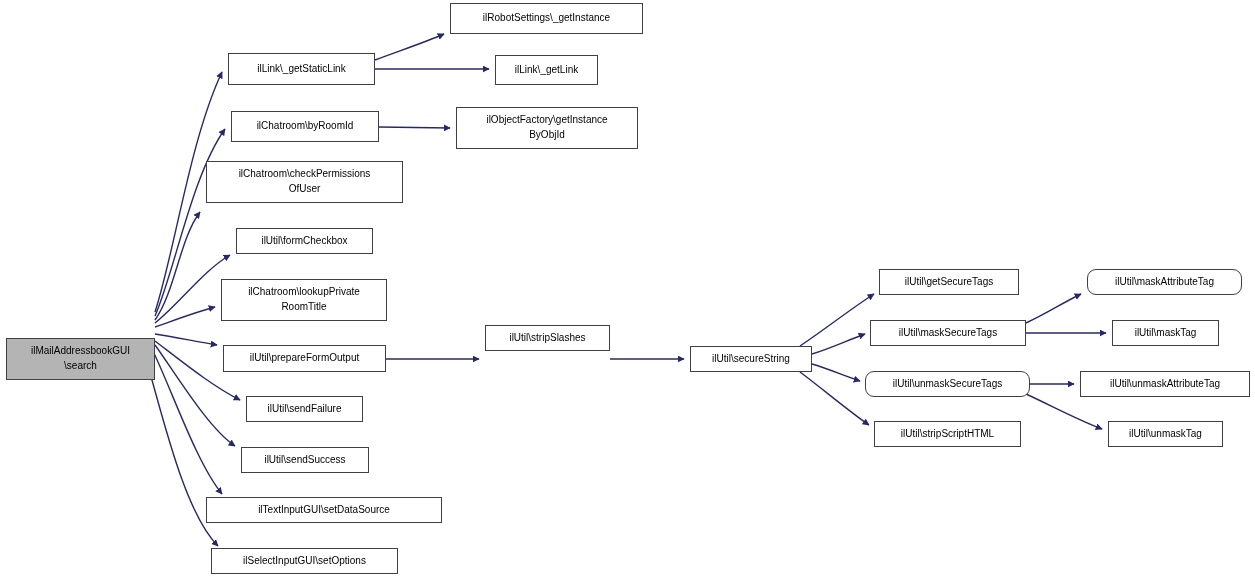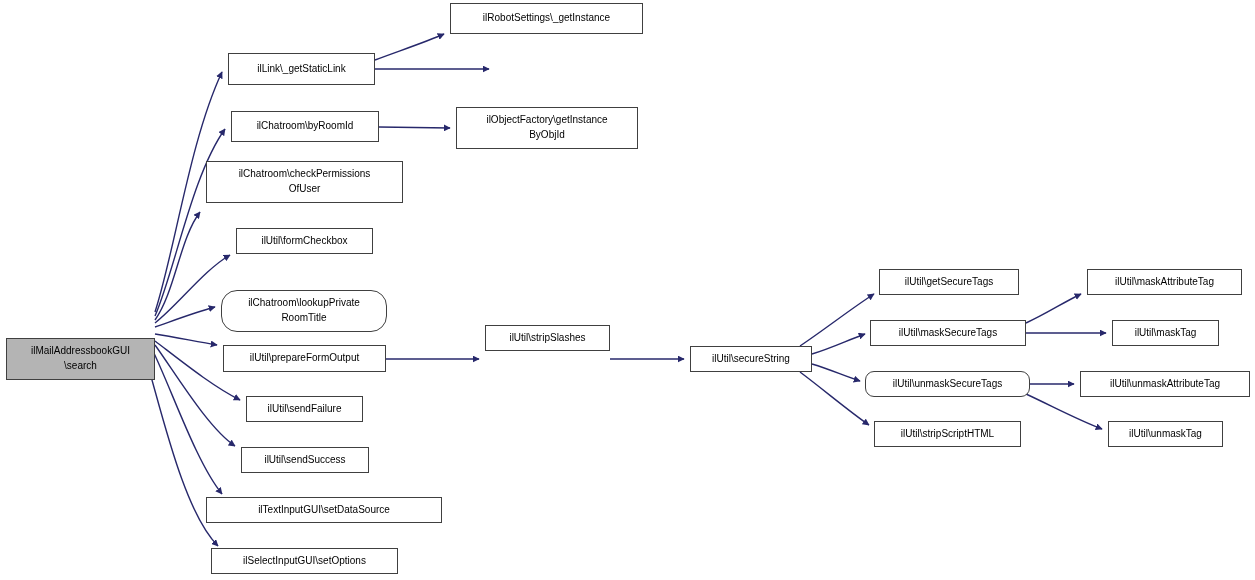--- a/index.html
+++ b/index.html
@@ -76,36 +76,37 @@
       <path d="M 800,372 C 824,390 850,412 869,425" fill="none" stroke="#27286b" stroke-width="1.4" marker-end="url(#arrow)"></path>
       <path d="M 1026,323 C 1046,314 1064,302 1081,294" fill="none" stroke="#27286b" stroke-width="1.4" marker-end="url(#arrow)"></path>
       <path d="M 1026,333 L 1106,333" fill="none" stroke="#27286b" stroke-width="1.4" marker-end="url(#arrow)"></path>
       <path d="M 1030,384 L 1074,384" fill="none" stroke="#27286b" stroke-width="1.4" marker-end="url(#arrow)"></path>
       <path d="M 1026,394 C 1052,406 1078,420 1102,429" fill="none" stroke="#27286b" stroke-width="1.4" marker-end="url(#arrow)"></path>
     </svg>
 <div class="node root" style="left: 6px; top: 307px; width: 149px; height: 42px;"><span>ilMailAddressbookGUI
 \search</span></div>
     <div class="node" style="left: 228px; top: 53px; width: 147px; height: 32px;"><span>ilLink\_getStaticLink</span></div>
     <div class="node" style="left: 450px; top: 3px; width: 193px; height: 31px;"><span>ilRobotSettings\_getInstance</span></div>
+    <div class="node" style="left: 495px; top: 55px; width: 103px; height: 30px;"><span>ilLink\_getLink</span></div>
     <div class="node" style="left: 231px; top: 111px; width: 148px; height: 31px;"><span>ilChatroom\byRoomId</span></div>
     <div class="node" style="left: 456px; top: 107px; width: 182px; height: 42px;"><span>ilObjectFactory\getInstance
 ByObjId</span></div>
     <div class="node" style="left: 206px; top: 161px; width: 197px; height: 42px;"><span>ilChatroom\checkPermissions
 OfUser</span></div>
     <div class="node" style="left: 236px; top: 228px; width: 137px; height: 26px;"><span>ilUtil\formCheckbox</span></div>
-    <div class="node" style="left: 221px; top: 290px; width: 166px; height: 42px; border-radius: 16px;"><span>ilChatroom\lookupPrivate
+    <div class="node" style="left: 221px; top: 279px; width: 166px; height: 42px;"><span>ilChatroom\lookupPrivate
 RoomTitle</span></div>
     <div class="node" style="left: 223px; top: 345px; width: 163px; height: 27px;"><span>ilUtil\prepareFormOutput</span></div>
     <div class="node" style="left: 246px; top: 396px; width: 117px; height: 26px;"><span>ilUtil\sendFailure</span></div>
     <div class="node" style="left: 241px; top: 447px; width: 128px; height: 26px;"><span>ilUtil\sendSuccess</span></div>
     <div class="node" style="left: 206px; top: 497px; width: 236px; height: 26px;"><span>ilTextInputGUI\setDataSource</span></div>
     <div class="node" style="left: 211px; top: 548px; width: 187px; height: 26px;"><span>ilSelectInputGUI\setOptions</span></div>
     <div class="node" style="left: 485px; top: 325px; width: 125px; height: 26px;"><span>ilUtil\stripSlashes</span></div>
     <div class="node" style="left: 690px; top: 346px; width: 122px; height: 26px;"><span>ilUtil\secureString</span></div>
     <div class="node" style="left: 879px; top: 269px; width: 140px; height: 26px;"><span>ilUtil\getSecureTags</span></div>
     <div class="node" style="left: 870px; top: 320px; width: 156px; height: 26px;"><span>ilUtil\maskSecureTags</span></div>
     <div class="node" style="left: 865px; top: 371px; width: 165px; height: 26px; border-radius: 9px;"><span>ilUtil\unmaskSecureTags</span></div>
     <div class="node" style="left: 874px; top: 421px; width: 147px; height: 26px;"><span>ilUtil\stripScriptHTML</span></div>
-    <div class="node" style="left: 1087px; top: 269px; width: 155px; height: 26px;"><span>ilUtil\maskAttributeTag</span></div>
+    <div class="node" style="left: 1087px; top: 269px; width: 155px; height: 26px; border-radius: 9px;"><span>ilUtil\maskAttributeTag</span></div>
     <div class="node" style="left: 1112px; top: 320px; width: 107px; height: 26px;"><span>ilUtil\maskTag</span></div>
     <div class="node" style="left: 1080px; top: 371px; width: 170px; height: 26px;"><span>ilUtil\unmaskAttributeTag</span></div>
     <div class="node" style="left: 1108px; top: 421px; width: 115px; height: 26px;"><span>ilUtil\unmaskTag</span></div>
   </div>
 
 </body></html>

